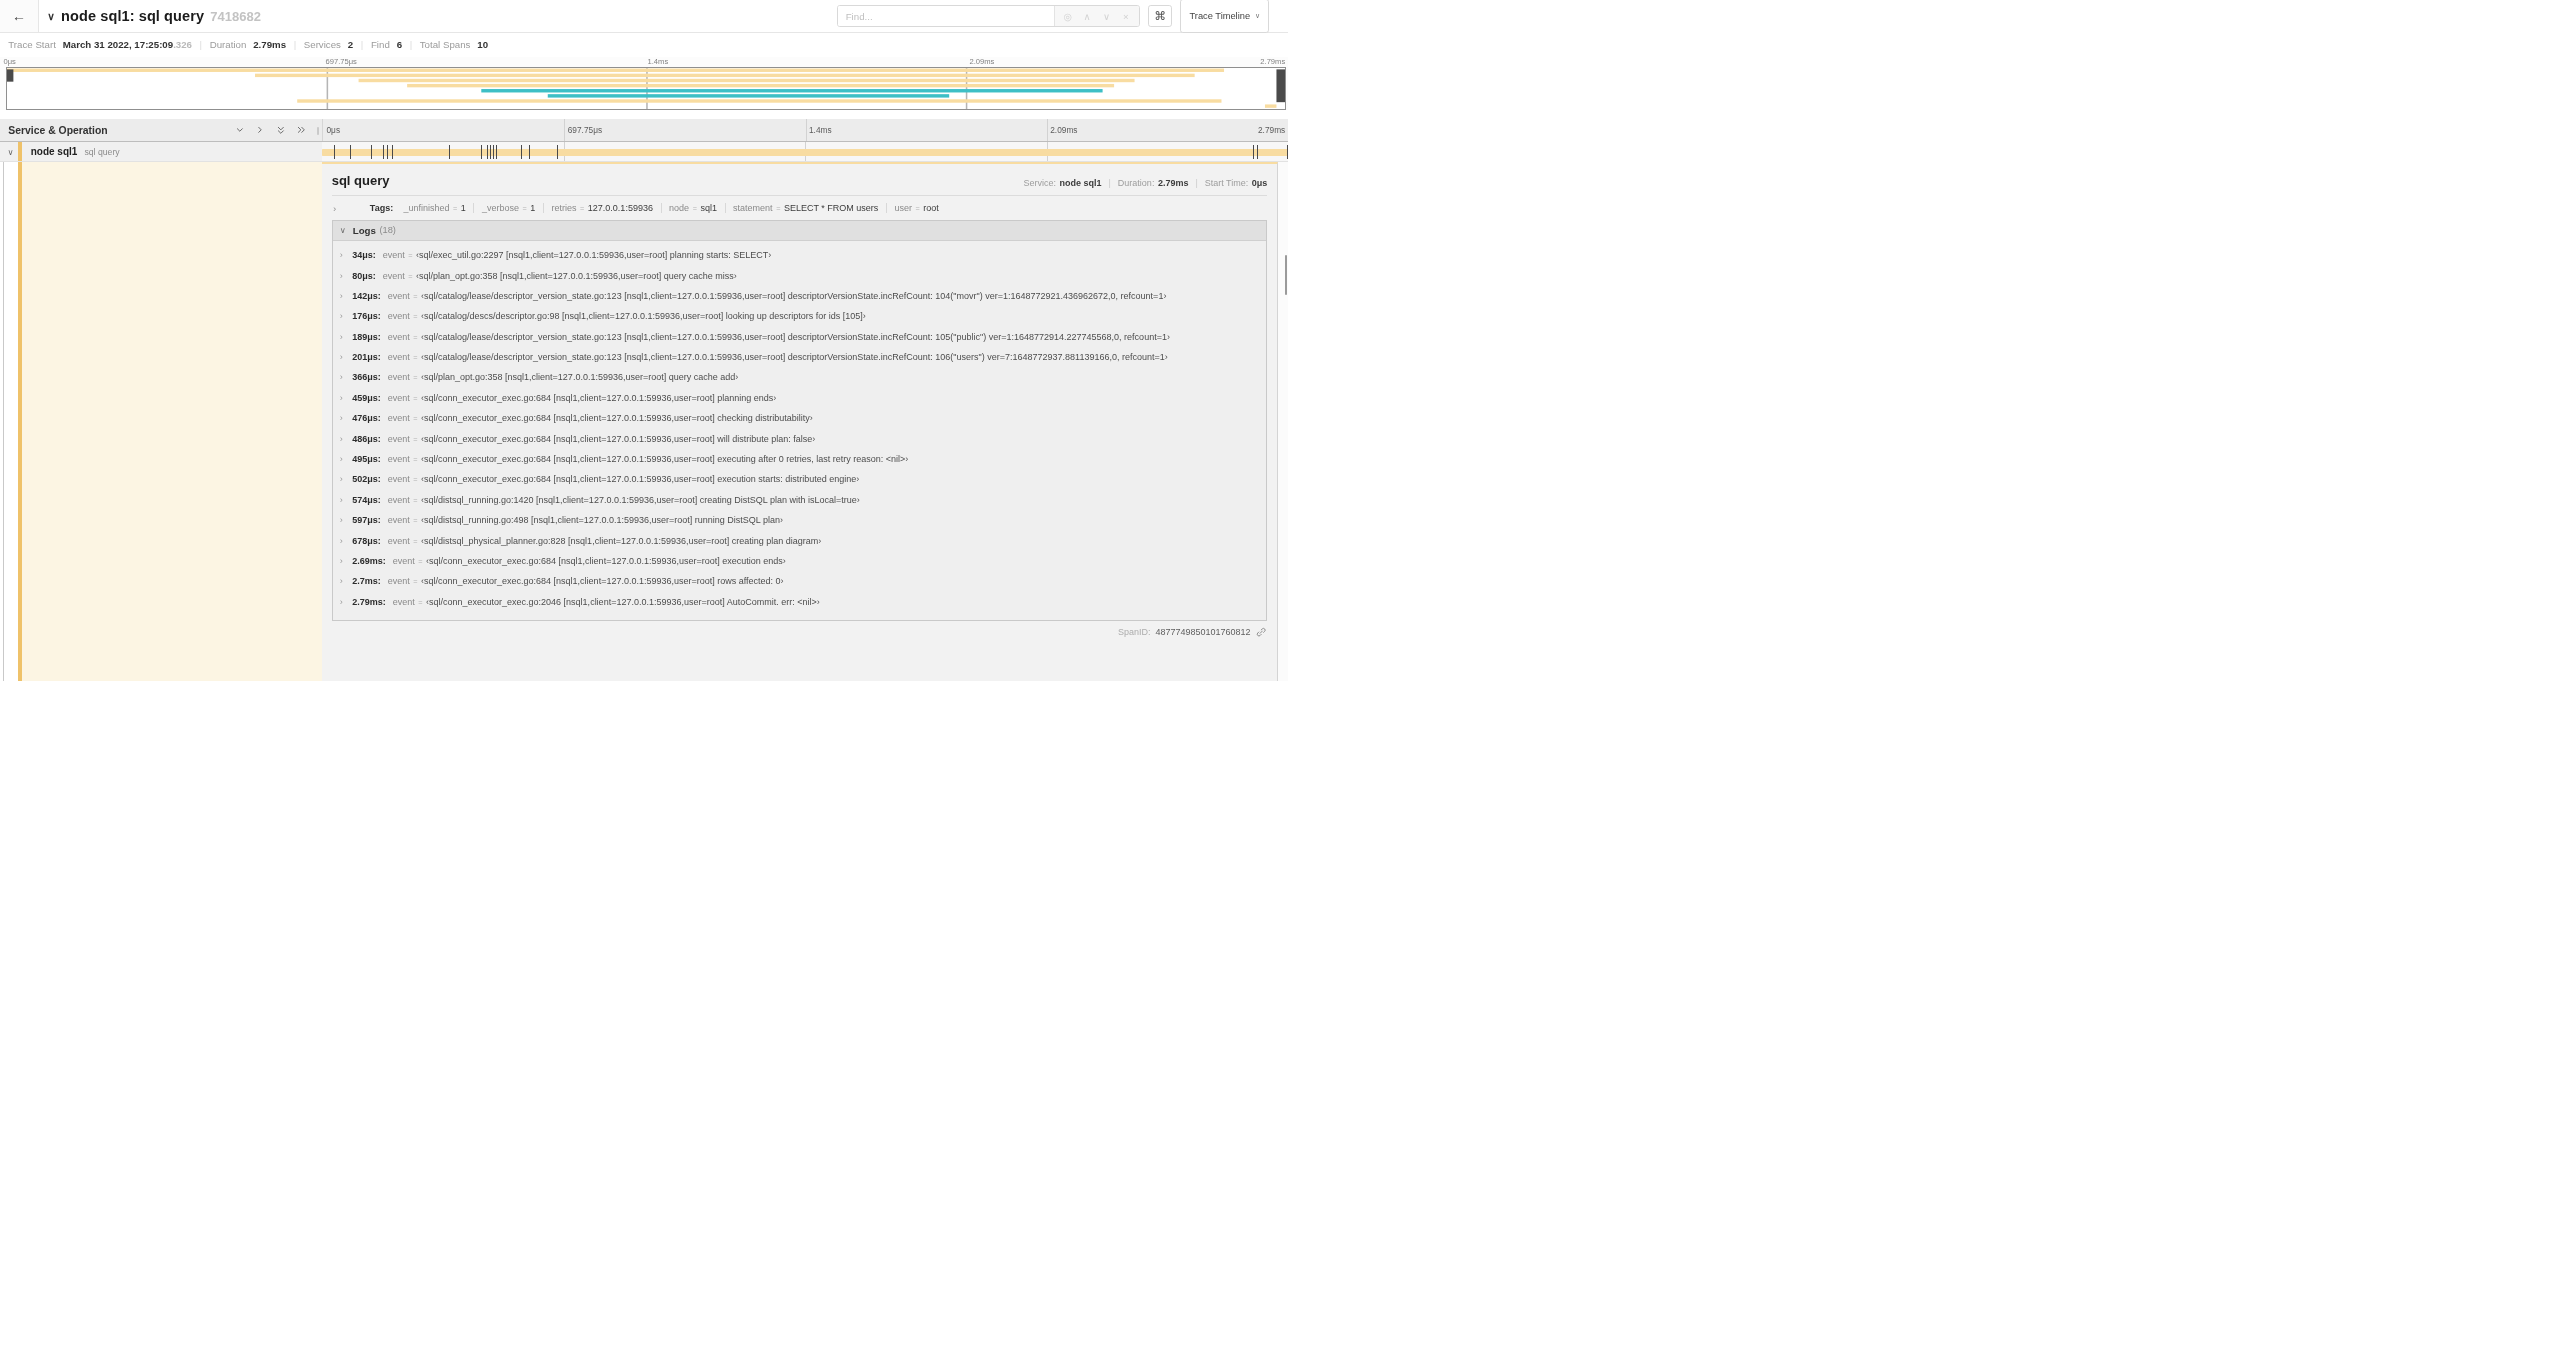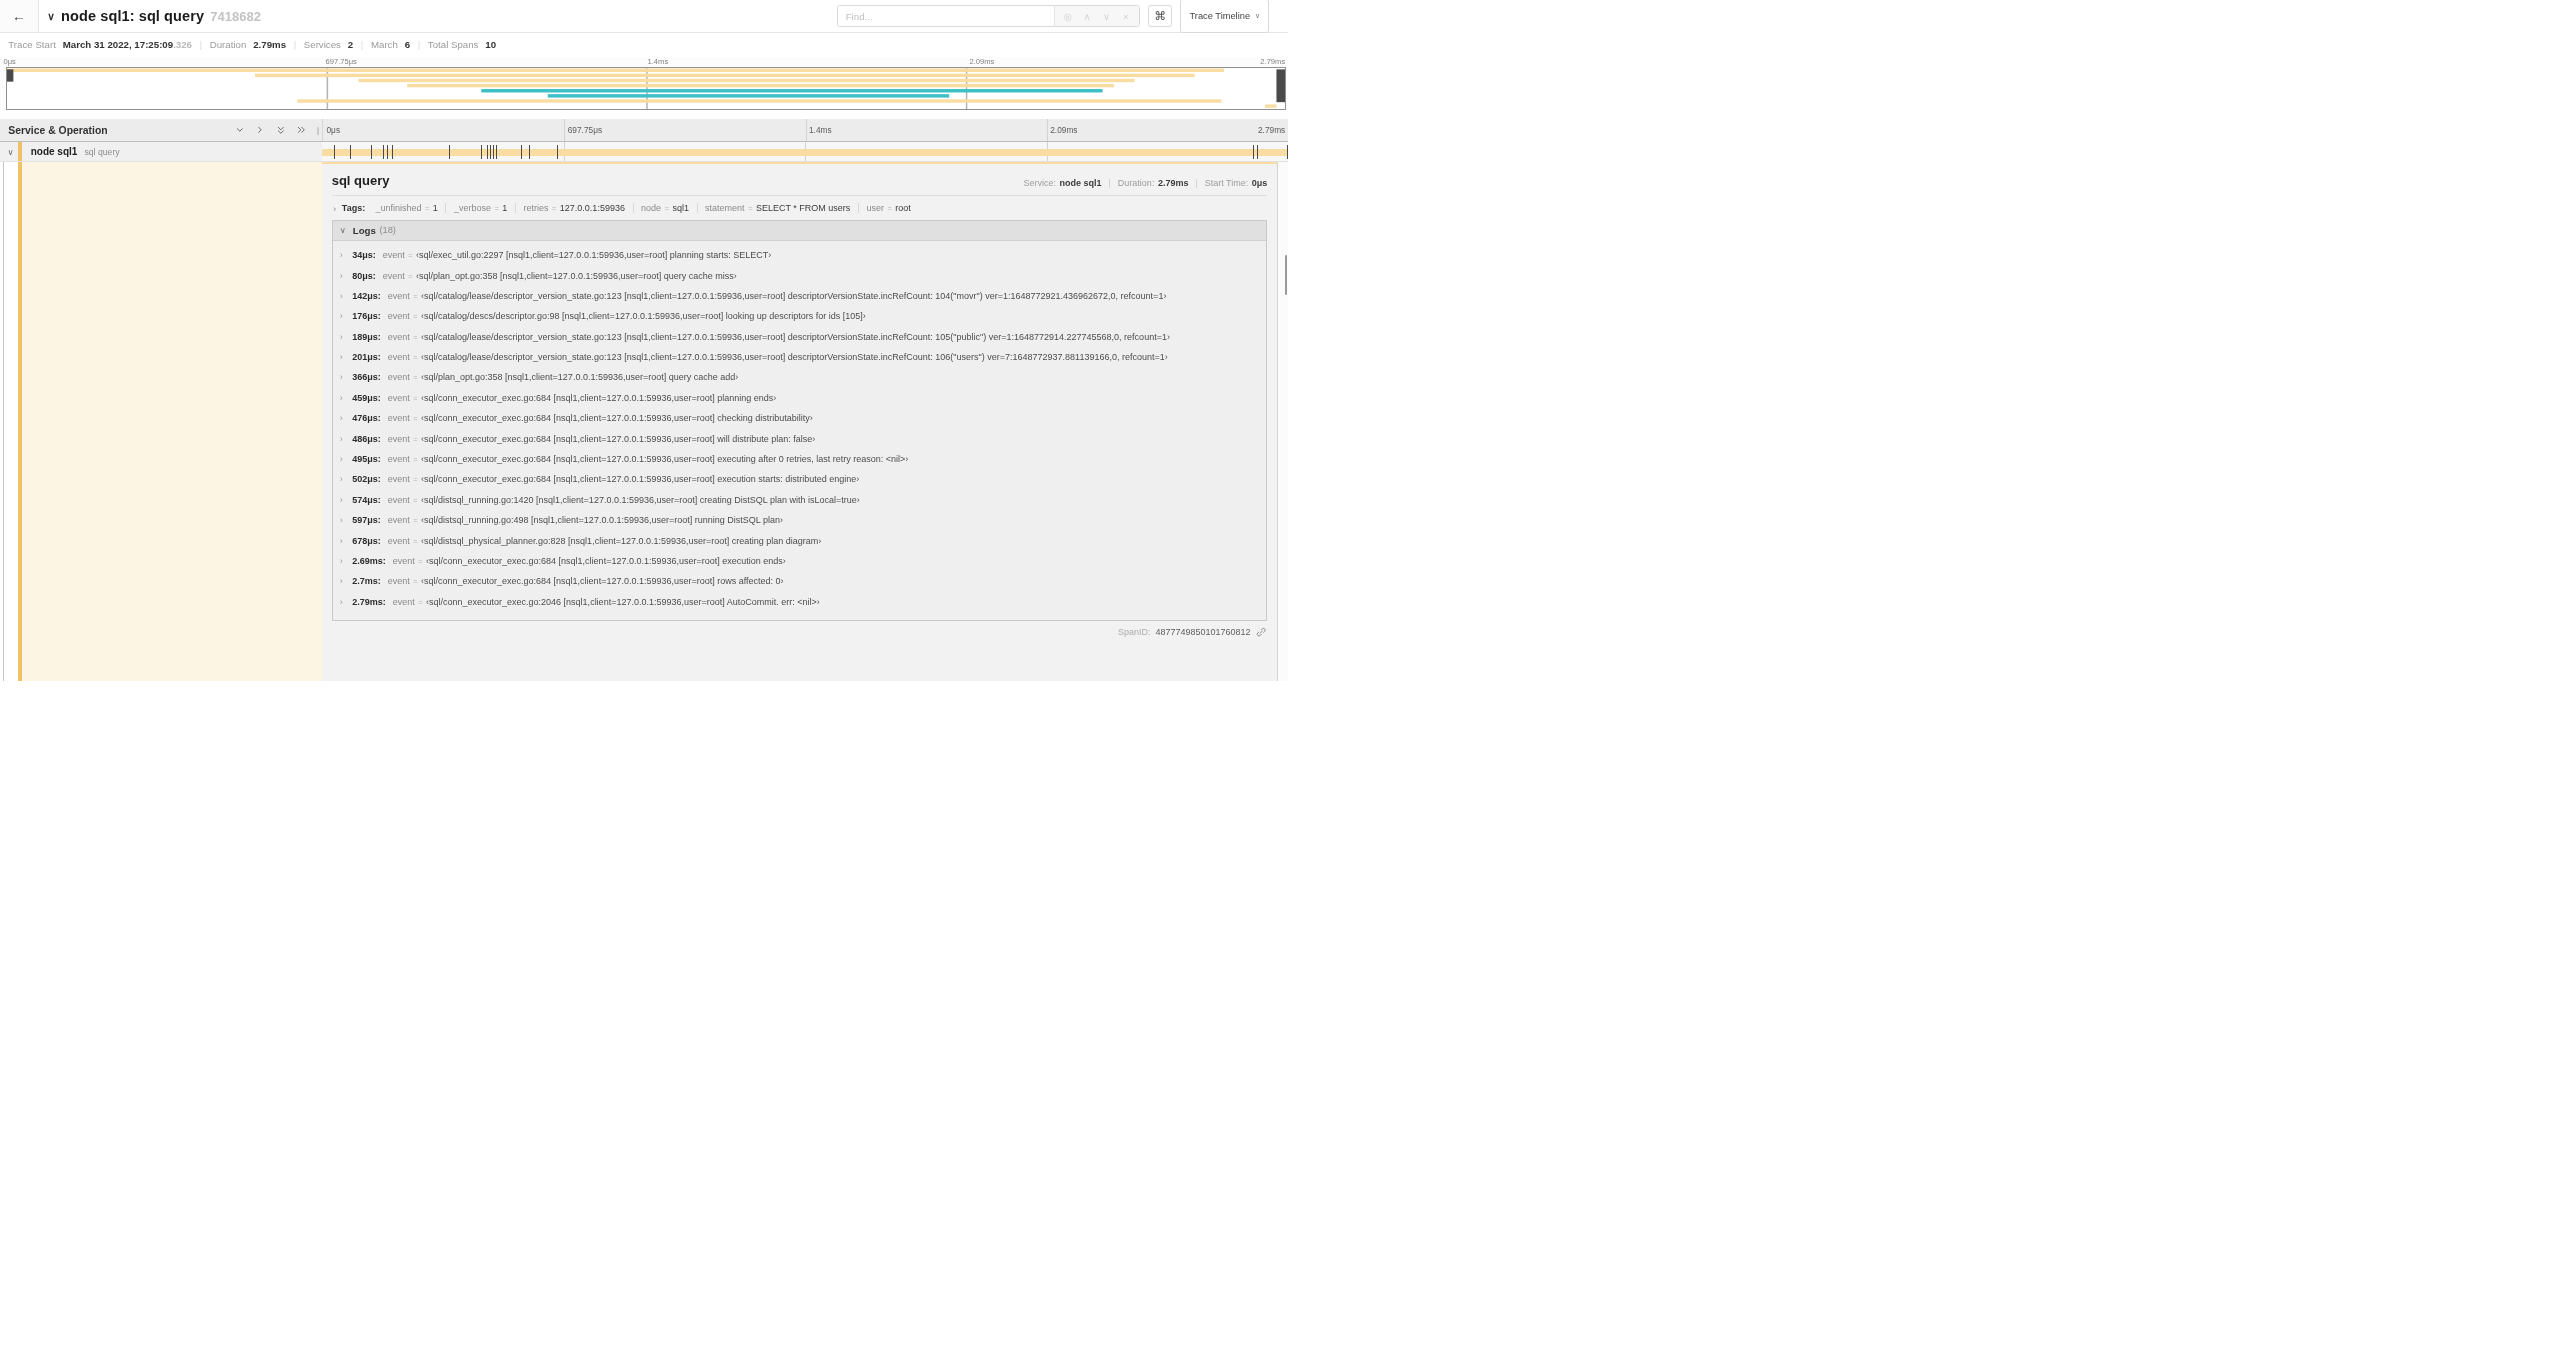--- a/index.html
+++ b/index.html
@@ -72,21 +72,21 @@
     display:flex; flex-direction:column; padding:0 9.7px; }
   .detail-title-row { display:flex; align-items:flex-end; justify-content:space-between; padding:9px 0 6.2px 0; }
   .detail-title { font-size:13px; font-weight:bold; color:#1f1f1f; }
   .overview { font-size:9px; display:flex; align-items:center; }
   .ov-label { color:#9d9d9d; margin-right:3.5px; }
   .ov-value { color:#3d3d3d; font-weight:bold; }
   .ov-sep { color:#ccc; margin:0 7px; }
   .detail-hr { border-top:0.7px solid #dcdcdc; }
   .tags-row { display:flex; align-items:center; padding:7px 0 6.2px 1.4px; font-size:9px; cursor:pointer; }
   .tags-expander { color:#8e8e8e; font-size:9.7px; margin-right:5.5px; }
-  .tags-label { font-weight:bold; color:#333; margin-right:2.8px; }
+  .tags-label { font-weight:bold; color:#333; margin-right:2.8px;margin-left:28px; }
   .tag-pill { display:flex; align-items:center; padding:0 7.6px; border-left:0.7px solid #d8d8d8; white-space:nowrap; }
   .tag-pill:first-of-type { border-left:none; }
   .tag-key { color:#8a8a8a; }
   .tag-eq { color:#b3b3b3; font-size:7.3px; margin:0 3.5px; }
   .tag-value { color:#3c3c3c; }
   .logs-box { border:0.7px solid #c9c9c9; background:#efefef; display:flex; flex-direction:column; }
   .logs-header { display:flex; align-items:center; background:#e0e0e0; border-bottom:0.7px solid #cfcfcf; padding:4.2px 7px; cursor:pointer; }
   .logs-expander { color:#6d6d6d; font-size:8.3px; margin-right:7px; }
   .logs-title { font-size:9.7px; font-weight:bold; color:#333; margin-right:3.5px; }
   .logs-count { font-size:9.3px; color:#8b8b8b; }
@@ -139,21 +139,21 @@
     </div>
   </div>
 
   <div class="summary-bar">
       <span><span class="sum-label">Trace Start </span><span class="sum-value">March 31 2022, 17:25:09</span><span class="sum-suffix">.326</span></span>
       <span class="sum-sep">|</span>
       <span><span class="sum-label">Duration </span><span class="sum-value">2.79ms</span></span>
       <span class="sum-sep">|</span>
       <span><span class="sum-label">Services </span><span class="sum-value">2</span></span>
       <span class="sum-sep">|</span>
-      <span><span class="sum-label">March </span><span class="sum-value">6</span></span>
+      <span><span class="sum-label">Find </span><span class="sum-value">6</span></span>
       <span class="sum-sep">|</span>
       <span><span class="sum-label">Total Spans </span><span class="sum-value">10</span></span>
     </div>
 
   <div class="minimap">
     <div class="mini-ruler">
         <span class="ruler-label" style="left: calc(0% + 3.5px);">0μs</span>
         <span class="ruler-label" style="left: calc(25% + 3.5px);">697.75μs</span>
         <span class="ruler-label" style="left: calc(50% + 3.5px);">1.4ms</span>
         <span class="ruler-label" style="left: calc(75% + 3.5px);">2.09ms</span>

